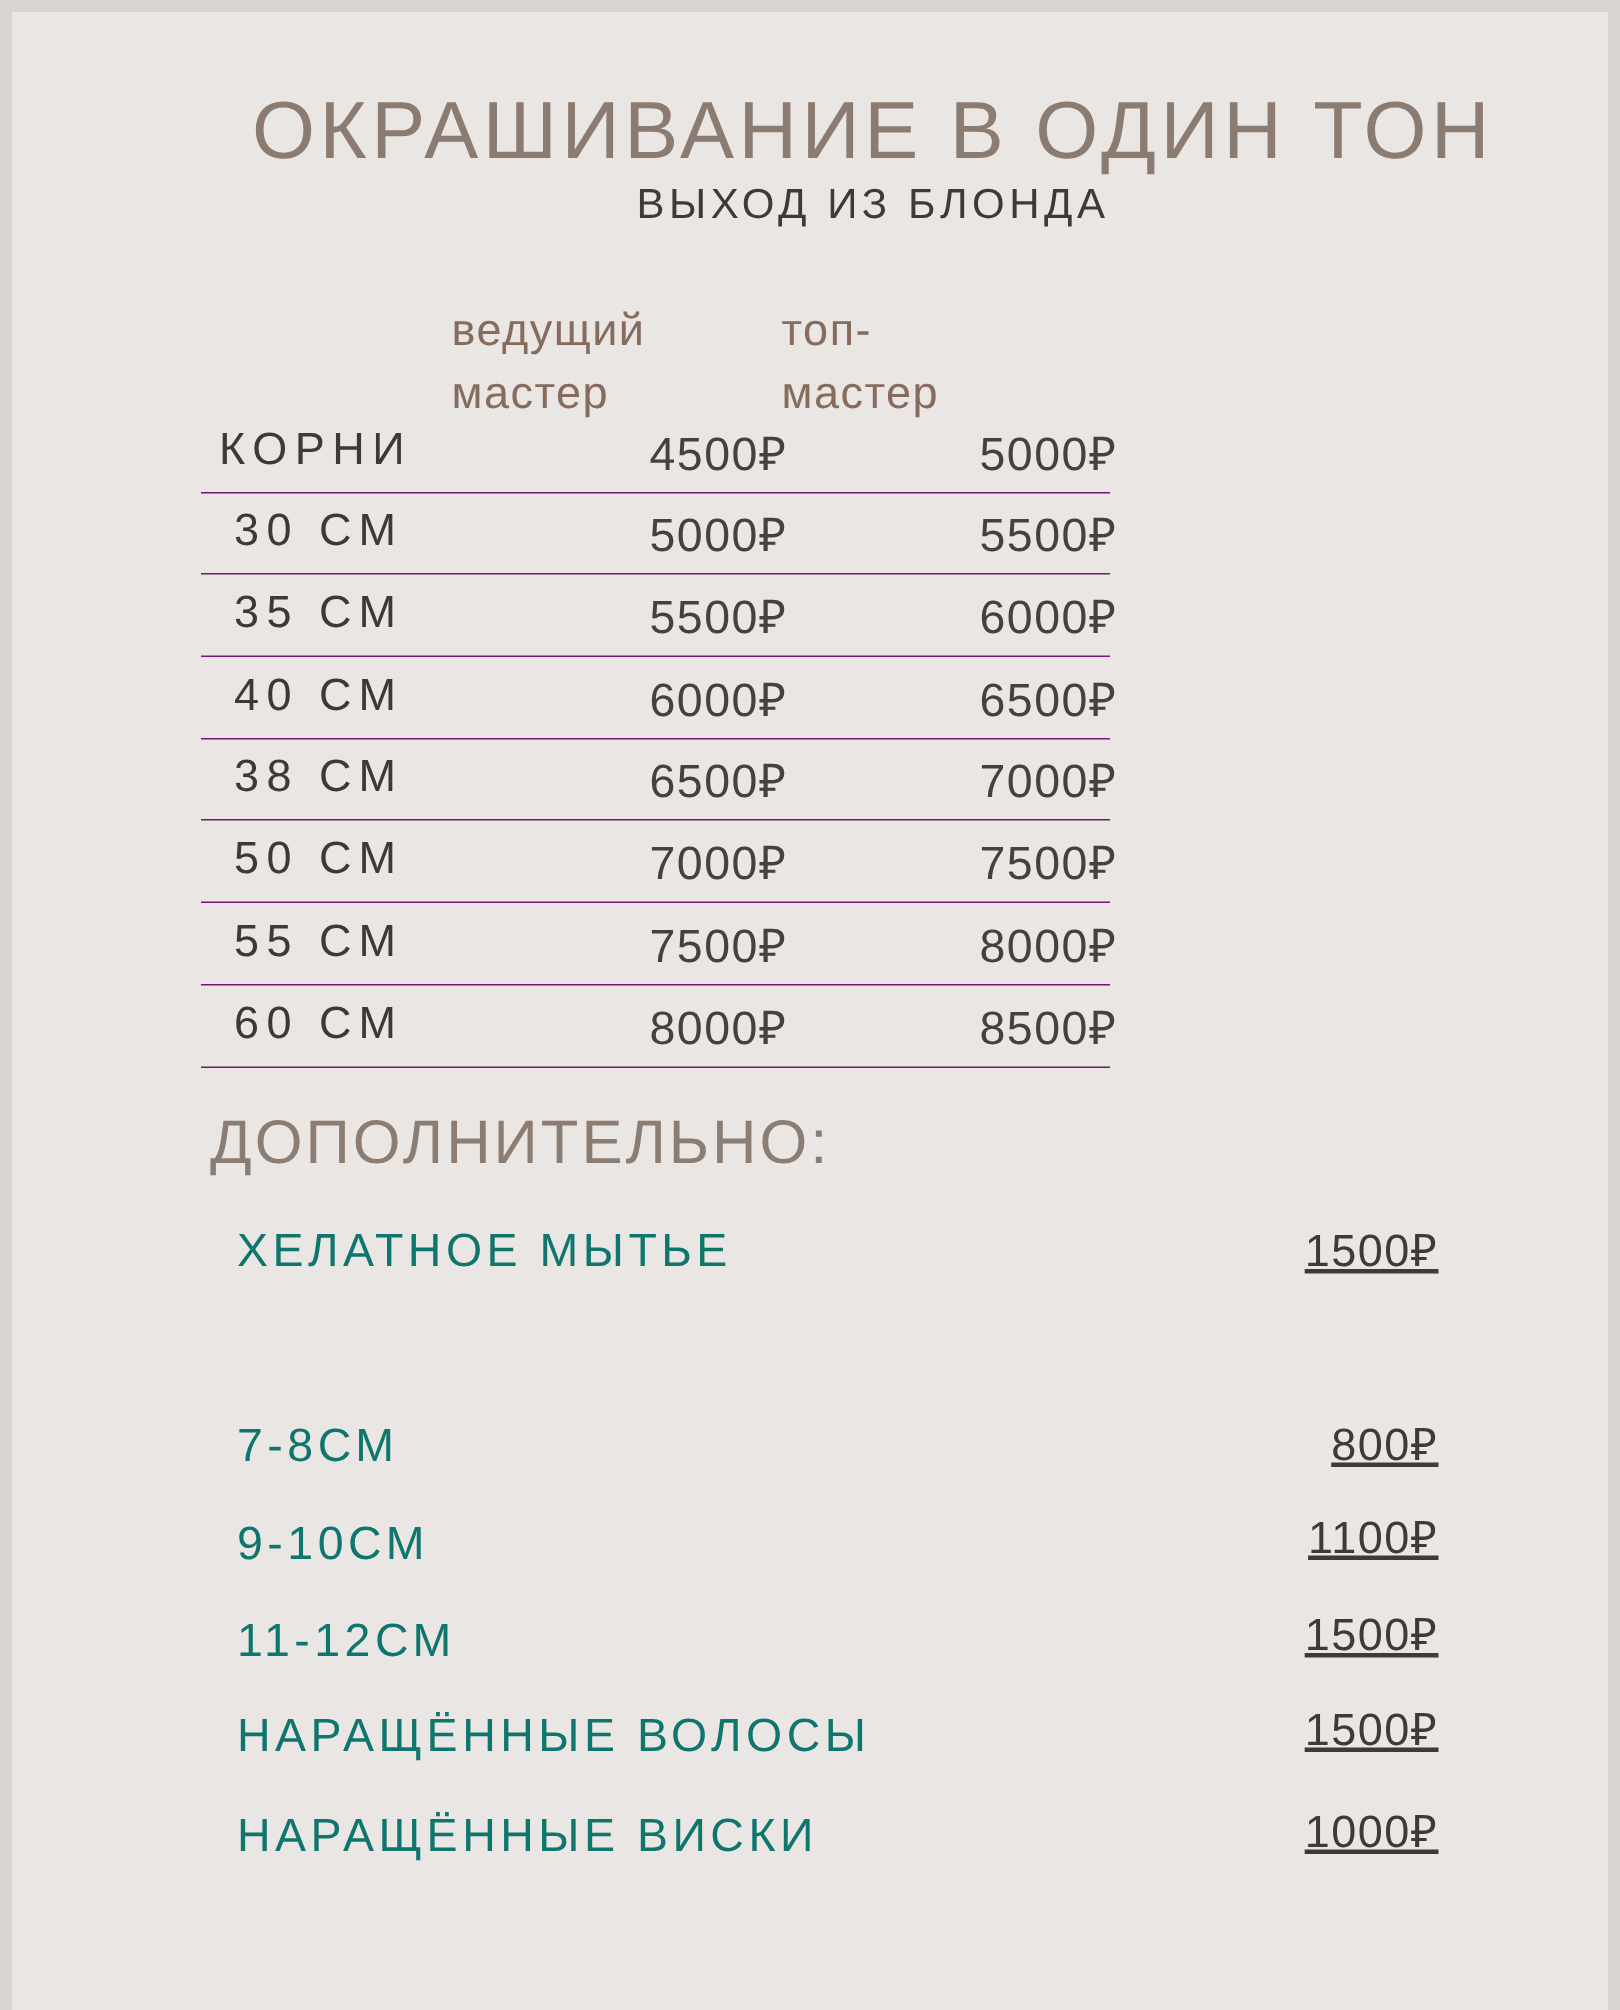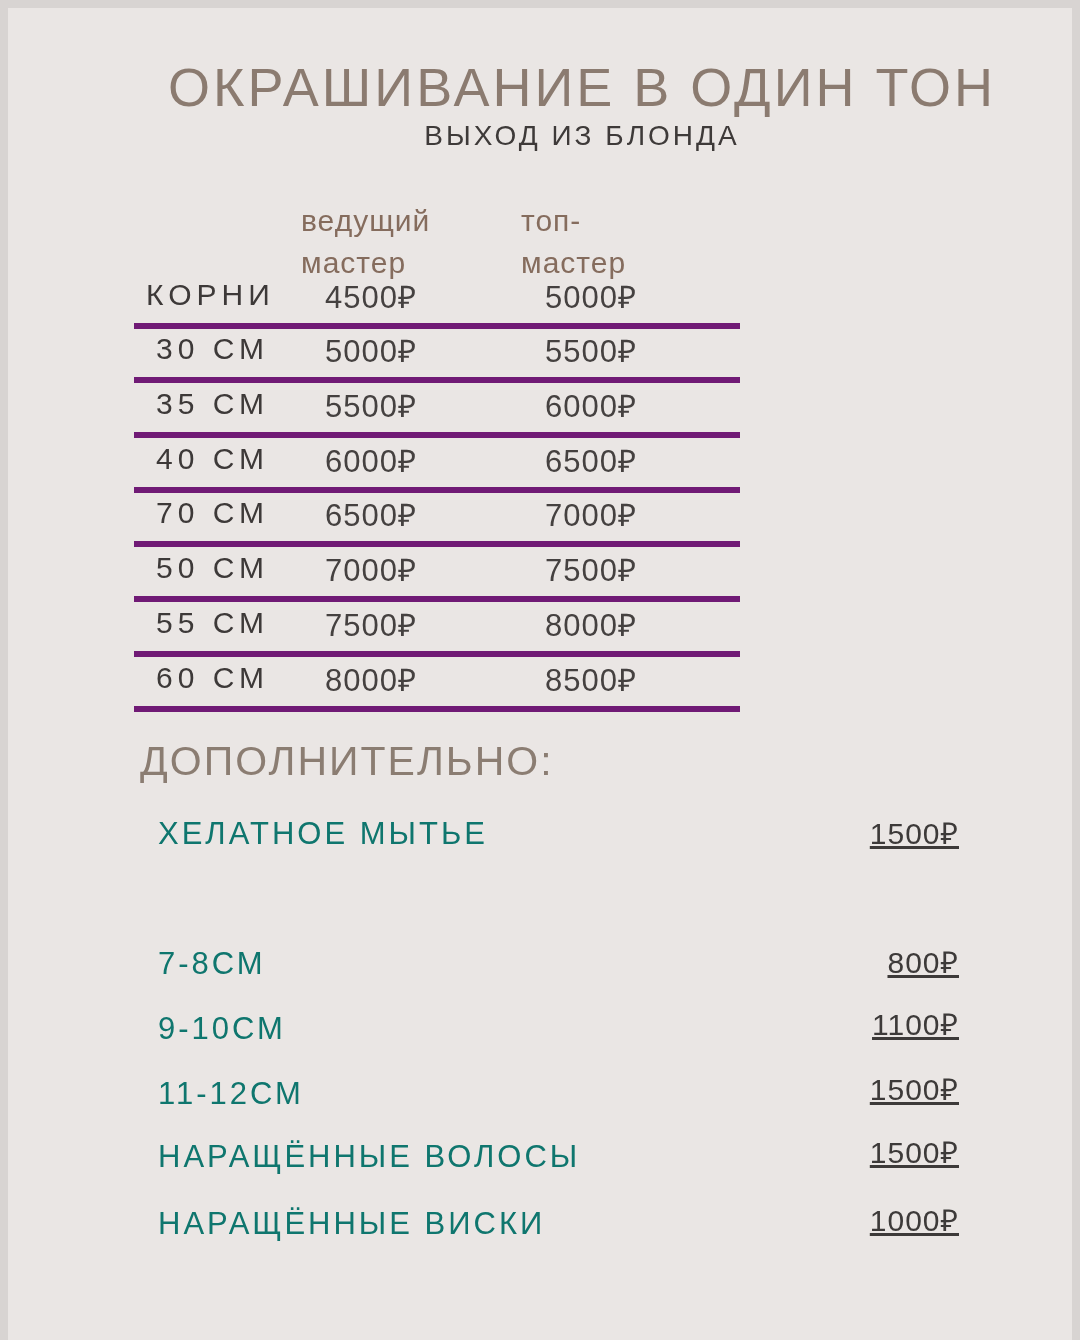--- a/index.html
+++ b/index.html
@@ -36,31 +36,31 @@
   .col-head.c1{ left:285px; }
   .col-head.c2{ left:505px; }
 
   
   .table{
     position:absolute; left:118px; top:262px; width:614px;
   }
   .trow{
     position:relative;
     height:50.7px;
-    border-bottom:6px solid #701a75;
+    border-bottom:1px solid #701a75;
   }
   .tlabel{
     position:absolute; left:18px; bottom:7px;
     font-size:30px; letter-spacing:5px;
     color:#3d3938; white-space:nowrap;
   }
   .trow:first-child .tlabel{ left:8px; }
   .tprice{
     position:absolute; bottom:2px; width:200px;
-    text-align:left;
+    text-align:right;
     font-size:31px; letter-spacing:1px;
     color:#454140; white-space:nowrap;
   }
   .tprice.p1{ left:187px; }
   .tprice.p2{ left:407px; }
 
   
   .extras-heading{
     position:absolute; left:128px; top:726px;
     font-size:41px; letter-spacing:2px;
@@ -111,21 +111,21 @@
       <div class="tlabel">35 СМ</div>
       <div class="tprice p1">5500₽</div>
       <div class="tprice p2">6000₽</div>
     </div>
     <div class="trow">
       <div class="tlabel">40 СМ</div>
       <div class="tprice p1">6000₽</div>
       <div class="tprice p2">6500₽</div>
     </div>
     <div class="trow">
-      <div class="tlabel">70 СМ</div>
+      <div class="tlabel">38 СМ</div>
       <div class="tprice p1">6500₽</div>
       <div class="tprice p2">7000₽</div>
     </div>
     <div class="trow">
       <div class="tlabel">50 СМ</div>
       <div class="tprice p1">7000₽</div>
       <div class="tprice p2">7500₽</div>
     </div>
     <div class="trow">
       <div class="tlabel">55 СМ</div>

